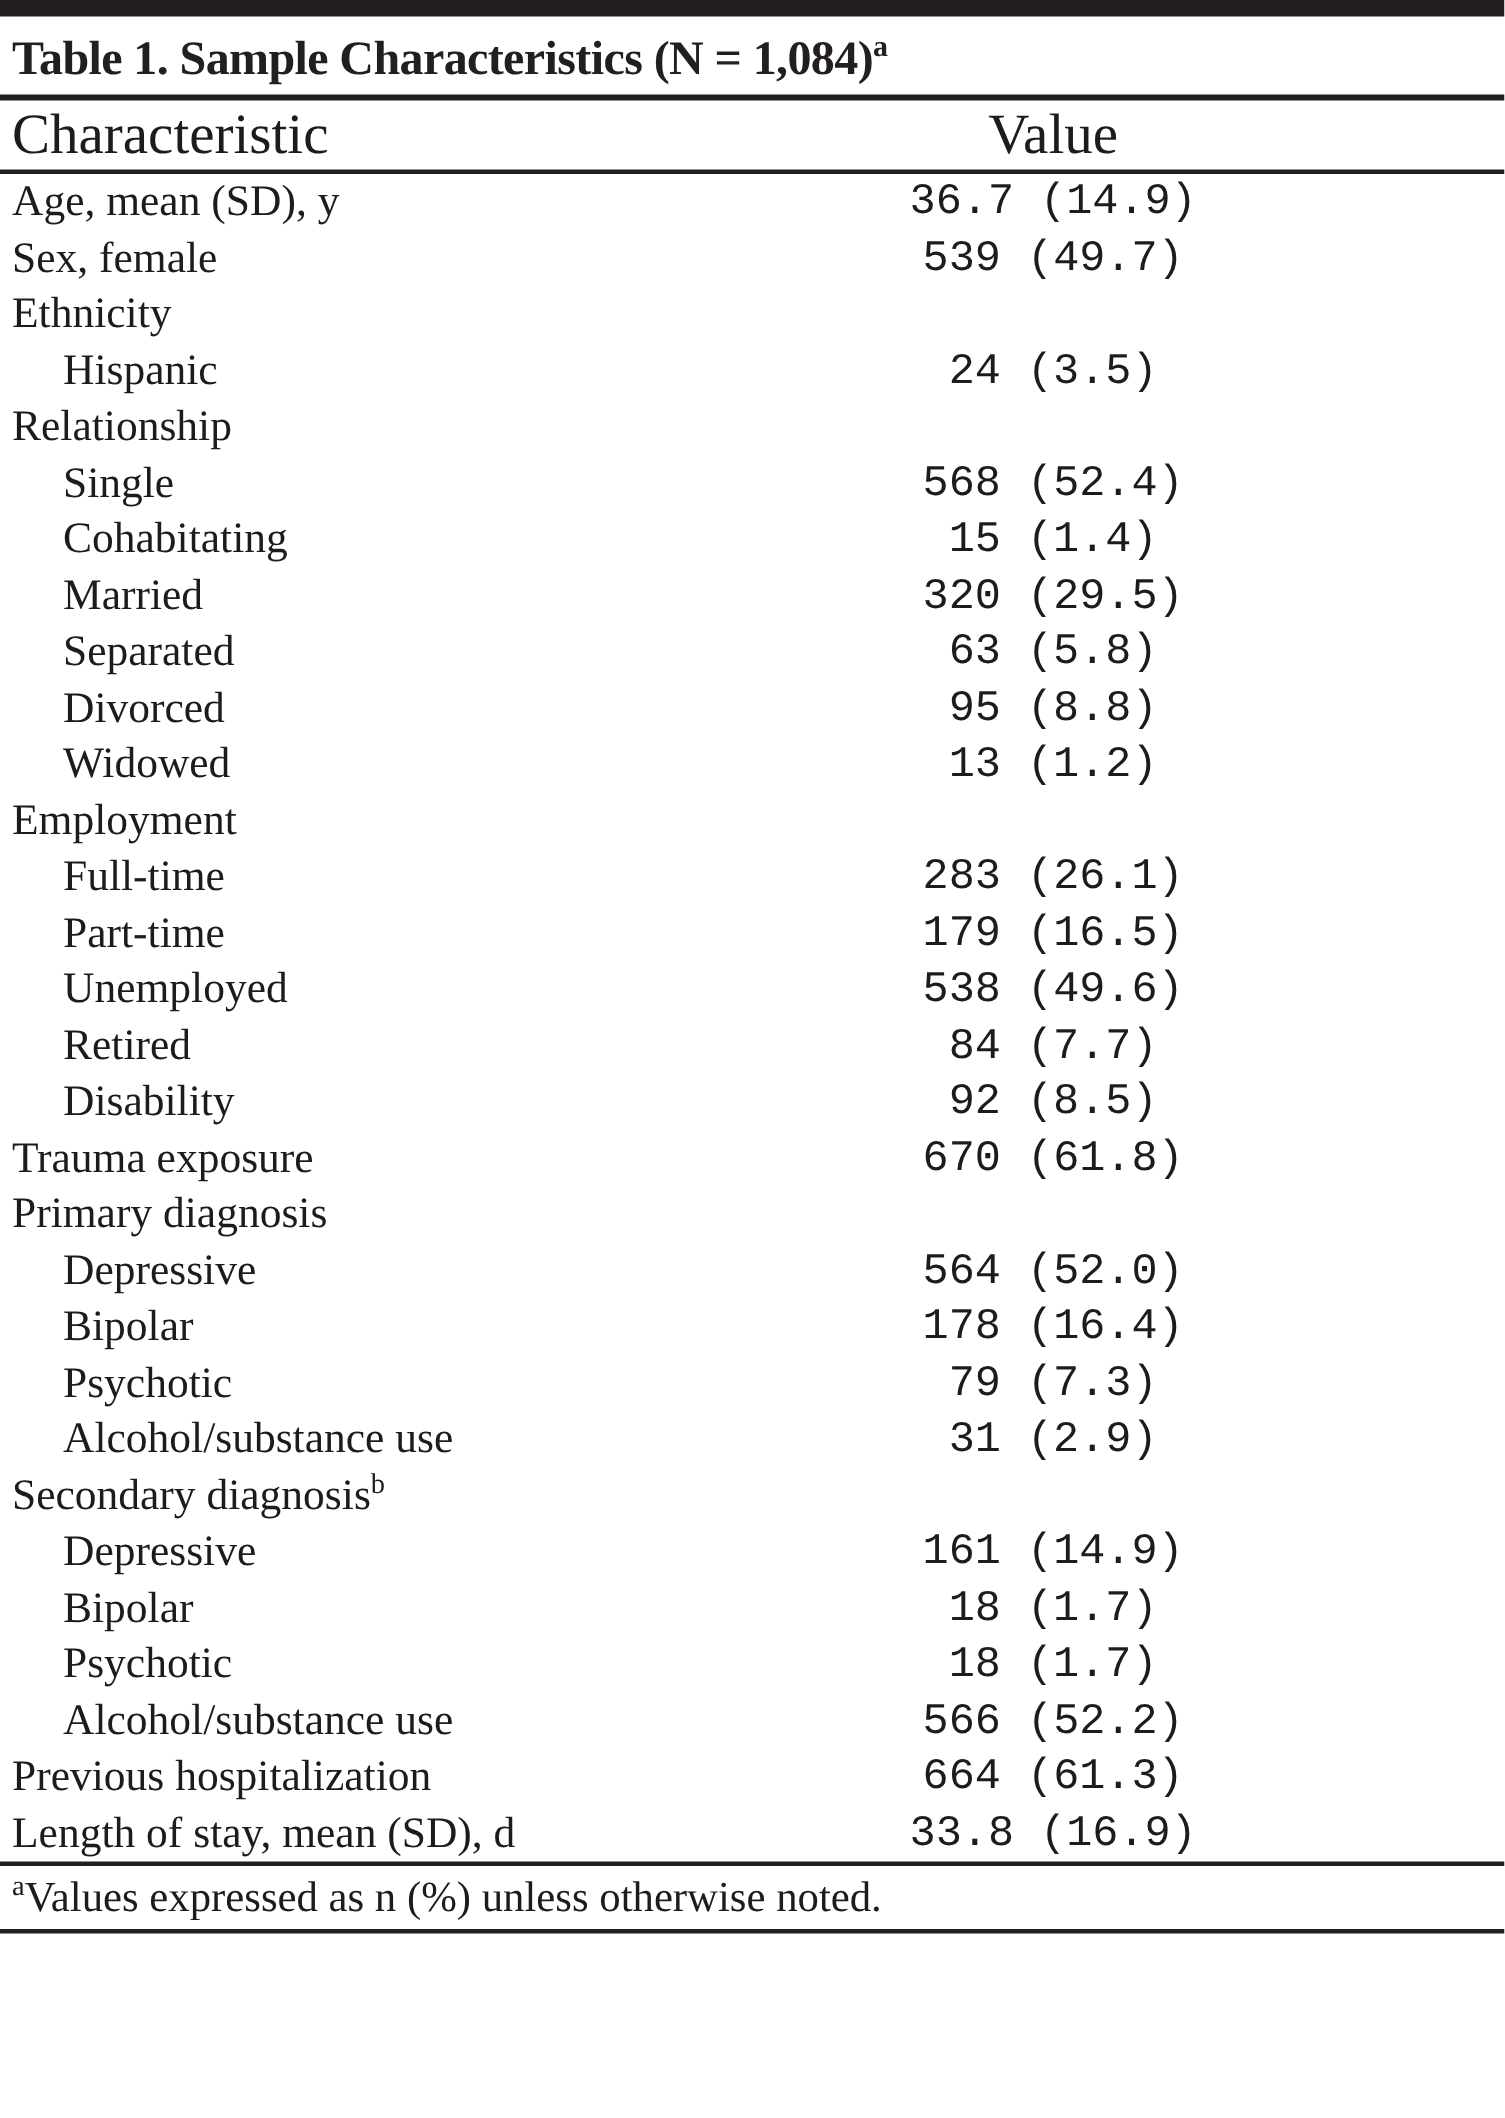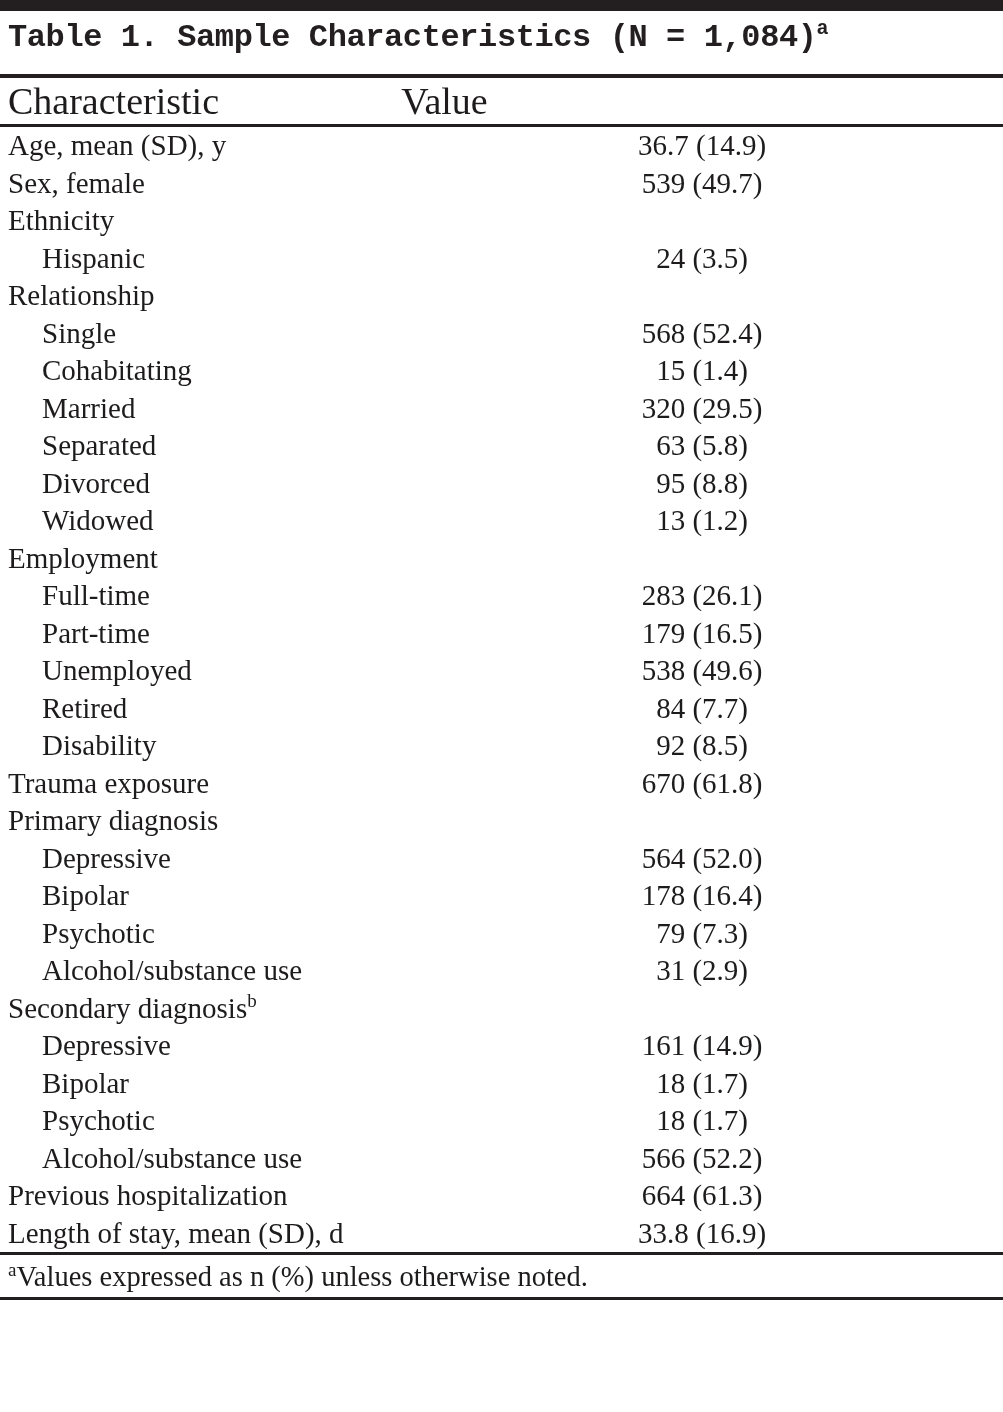--- a/index.html
+++ b/index.html
@@ -11,22 +11,22 @@
     overflow: hidden;
   }
   .page { width: 1003px; height: 1412px; position: relative; }
 
   .top-bar {
     height: 11px; width: 100%;
     background: #231f20;
   }
 
   .title-block {
-    padding: 7px 10px 16px 8px;
-    font-family: Liberation Mono, monospace;
+    padding: 7px 10px 5px 8px;
+    font-family: Liberation Serif, serif;
     font-weight: bold;
     font-size: 32px;
     letter-spacing: -0.4px;
     color: #231f20;
     line-height: 40px;
     white-space: nowrap;
   }
   .title-block sup {
     font-size: 20px;
     vertical-align: super;
@@ -54,30 +54,30 @@
     overflow: visible;
   }
 
   .char-table thead th {
     font-size: 38px;
     line-height: 46px;
     height: 46px;
     vertical-align: middle;
   }
   th.col-char { text-align: left; padding-left: 8px; }
-  th.col-val  { text-align: left; margin-top: 28px; }
+  th.col-val  { text-align: center; margin-top: 28px; }
 
   .char-table tbody td {
     font-size: 29px;
     line-height: 37.5px;
     height: 37.5px;
   }
   td.label-cell { text-align: left; padding-left: 8px; }
   td.label-cell.indent-1 { padding-left: 42px; }
-  td.value-cell { text-align: center; }
+  td.value-cell { text-align: center; font-family: Liberation Mono, monospace; }
   td.label-cell sup {
     font-size: 19px;
     vertical-align: super;
     line-height: 0;
   }
 
   .footnotes {
     padding: 5px 8px 4px 8px;
     font-size: 28.5px;
     line-height: 33px;

